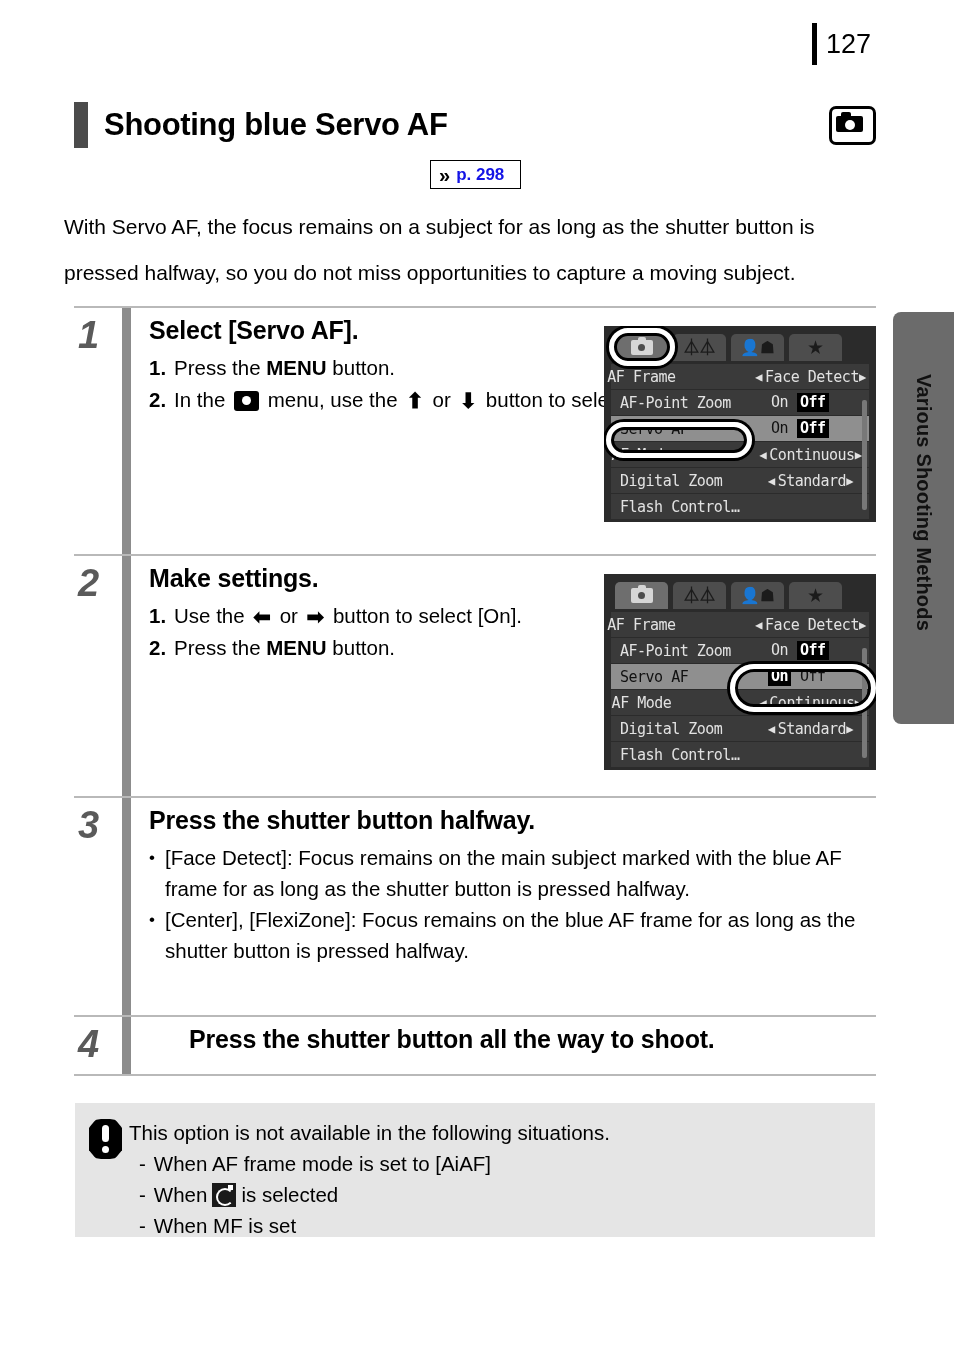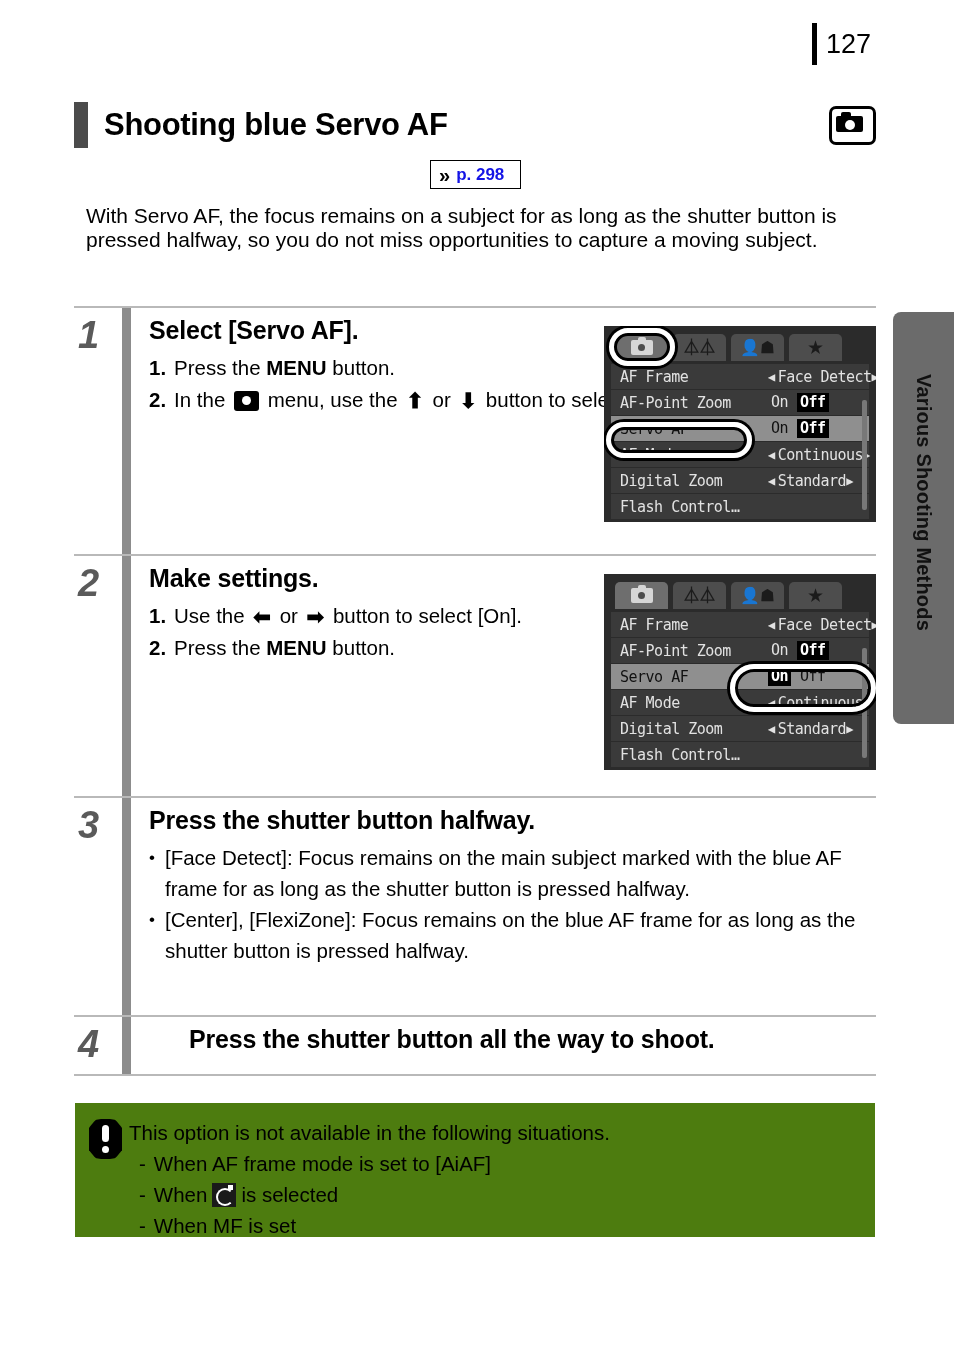--- a/index.html
+++ b/index.html
@@ -139,24 +139,24 @@
     font-size: 17px;
     font-weight: bold;
     color: #1414e6;
     white-space: nowrap;
   }
 
   
   .intro {
     position: absolute;
     top: 204px;
-    left: 86px;
+    left: 64px;
     width: 800px;
     font-size: 21px;
-    line-height: 24px;
+    line-height: 46px;
     color: #000;
   }
 
   
   .steps {
     position: absolute;
     top: 306px;
     left: 74px;
     width: 802px;
   }
@@ -326,20 +326,21 @@
     align-items: center;
     background: #3a3a3a;
     margin-bottom: 1px;
     padding-left: 9px;
     padding-right: 16px;
     box-sizing: border-box;
     font-family: "DejaVu Sans Mono", monospace;
     font-size: 15px;
     color: #e2e2e2;
     letter-spacing: -0.5px;
+    justify-content: center;
   }
   .lcd-row.sel { background: #8f8f8f; color: #111; }
   .lcd-row.sel .lcd-val { color: #111; }
   .lcd-name { flex: 0 0 148px; }
   .lcd-val {
     flex: 1 1 auto;
     display: flex;
     align-items: center;
     color: #e2e2e2;
     white-space: nowrap;
@@ -374,21 +375,21 @@
     pointer-events: none;
   }
 
   
   .note {
     position: absolute;
     top: 1103px;
     left: 75px;
     width: 800px;
     height: 134px;
-    background: #4d7c0f;
+    background: #e5e5e5;
     box-sizing: border-box;
     padding: 14px 16px 0 14px;
     display: flex;
   }
   .note-icon {
     flex: 0 0 40px;
     padding-top: 2px;
   }
   .excl {
     width: 33px;

